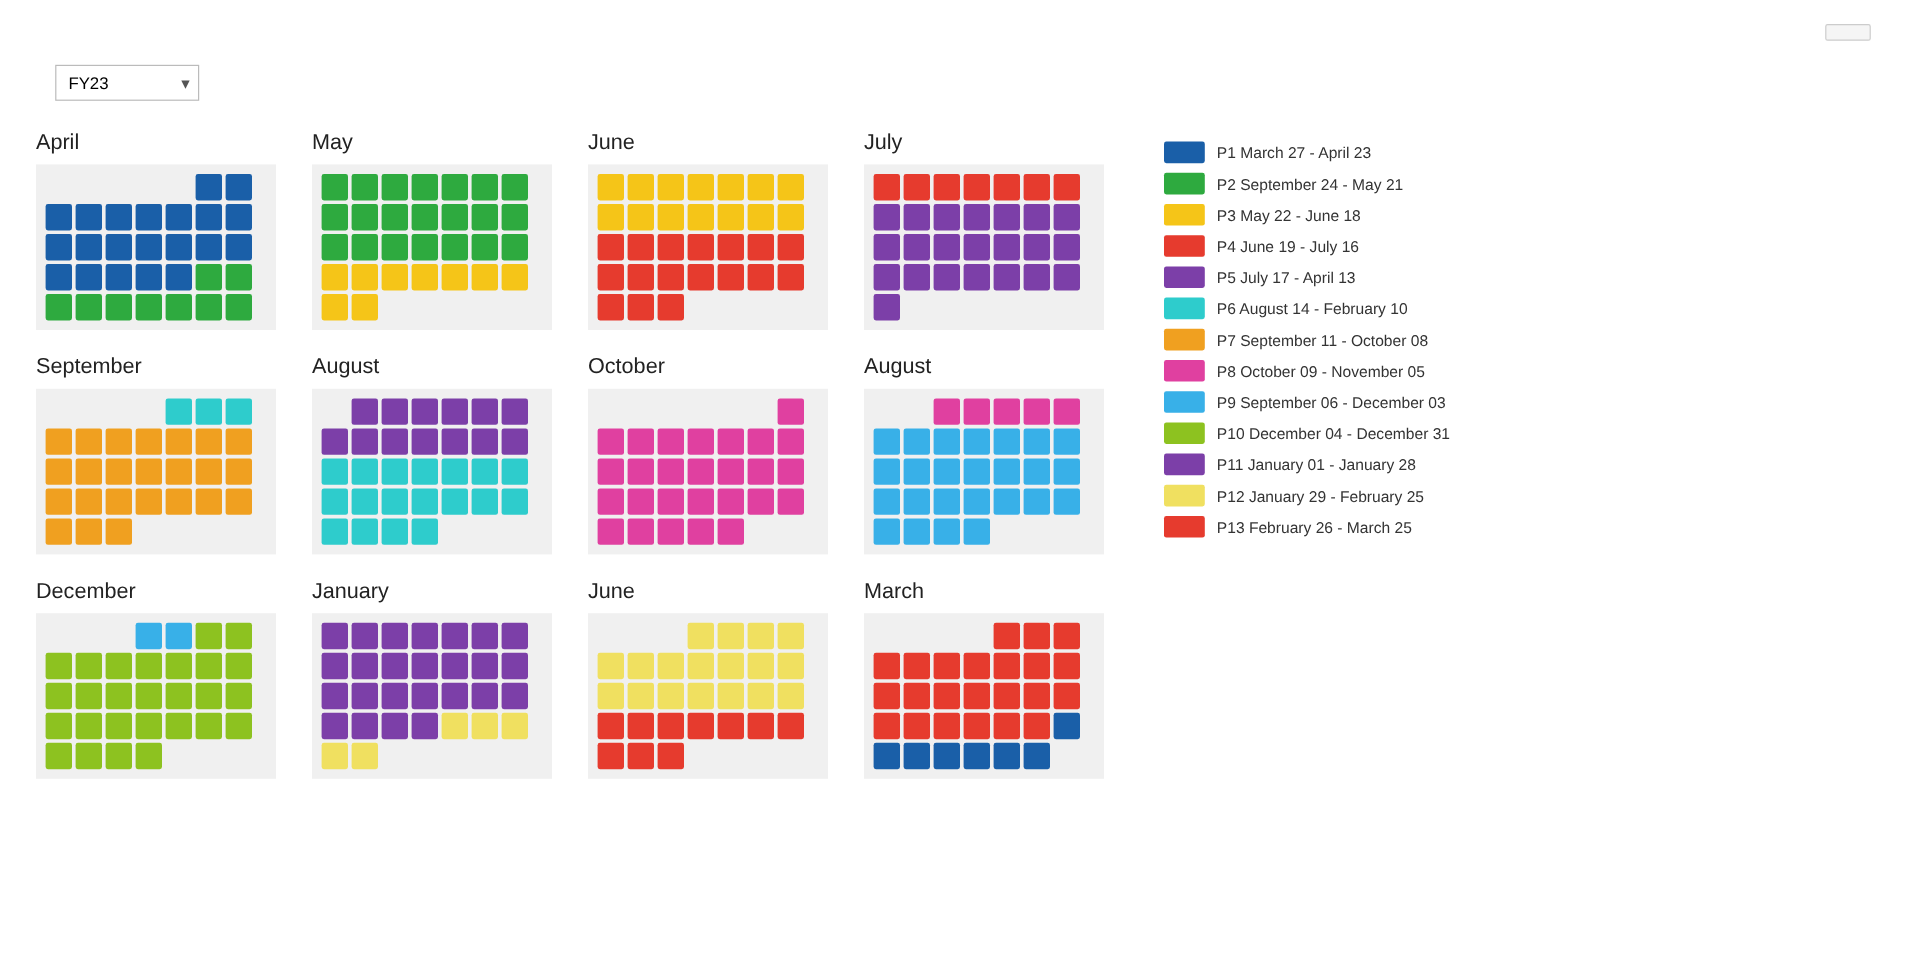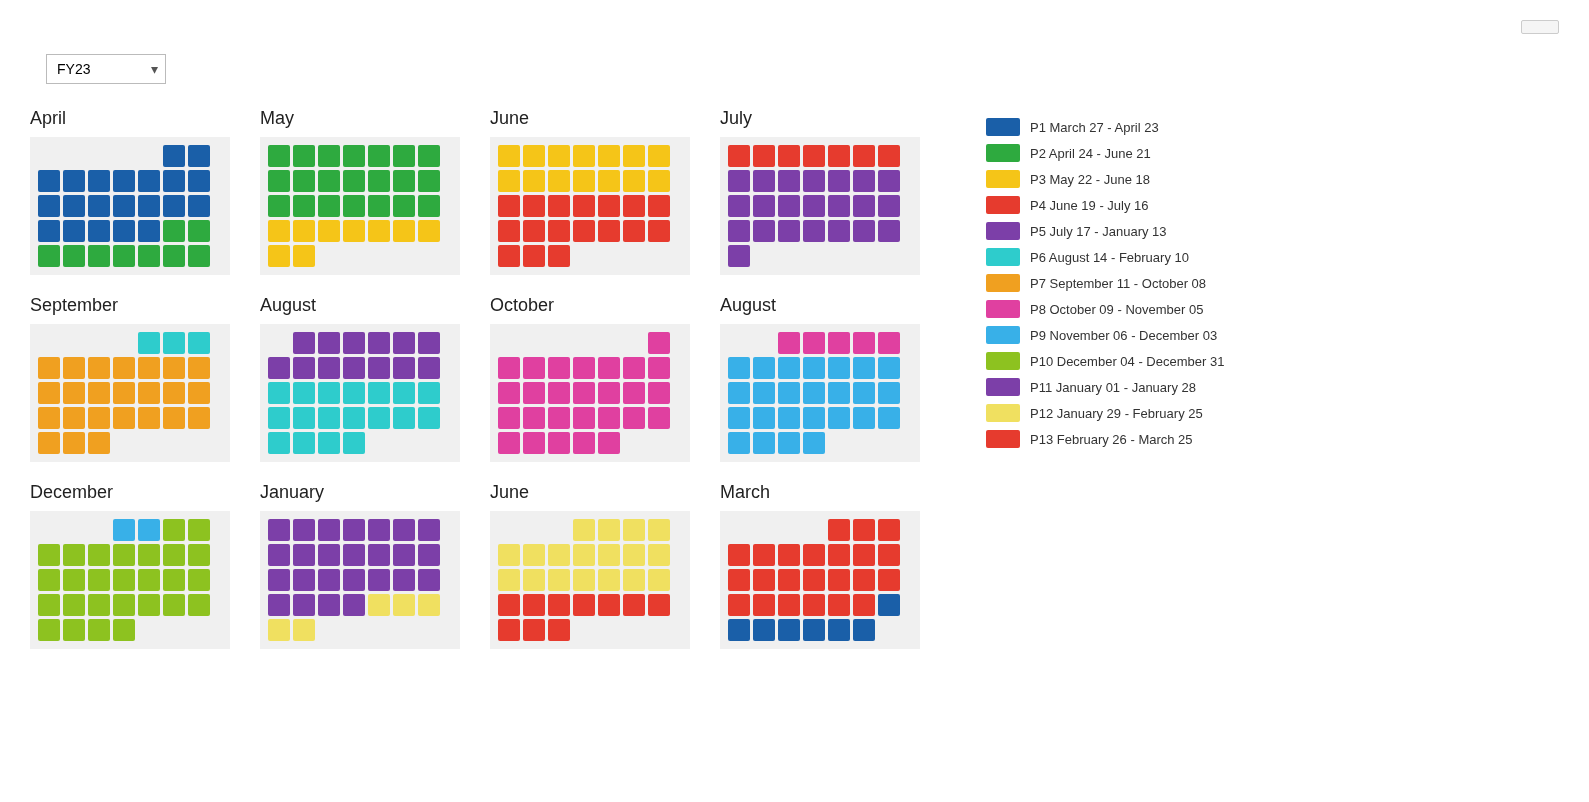--- a/index.html
+++ b/index.html
@@ -6,21 +6,21 @@
     body { font-family: 'Segoe UI', Arial, sans-serif; background: #fff; color: #333; font-size: 14px; }
     .page { padding: 20px 30px; max-width: 1589px; }
     .header { display: flex; align-items: center; justify-content: space-between; margin-bottom: 20px; }
     .title { font-size: 22px; font-weight: bold; color: #1a5fa8; }
     .close-btn { padding: 6px 18px; border: 1px solid #ccc; background: #f5f5f5; cursor: pointer; font-size: 14px; border-radius: 2px; }
     .year-selector { display: flex; align-items: center; margin-bottom: 24px; gap: 16px; }
     .year-label { font-size: 14px; color: #333; }
     .year-select-wrapper { position: relative; display: inline-flex; align-items: center; }
     .year-select-wrapper select { appearance: none; padding: 6px 30px 6px 10px; border: 1px solid #bbb; font-size: 14px; background: #fff; cursor: pointer; min-width: 120px; }
     .year-select-wrapper .chevron { position: absolute; right: 8px; pointer-events: none; color: #555; }
-    .content { display: flex; gap: 36px; }
+    .content { display: flex; gap: 20px; }
     .calendars-grid { display: grid; grid-template-columns: repeat(4, 200px); gap: 20px 30px; }
     .month-block { }
     .month-name { font-size: 18px; font-weight: normal; margin-bottom: 8px; color: #222; }
     .mini-cal { background: #f0f0f0; padding: 8px; display: flex; flex-direction: column; gap: 3px; min-height: 120px; }
     .cal-row { display: flex; gap: 3px; }
     .cal-cell { width: 22px; height: 22px; border-radius: 2px; flex-shrink: 0; }
     .cal-cell.empty { background: transparent; }
     .legend { margin-left: 30px; padding-top: 10px; }
     .legend-item { display: flex; align-items: center; gap: 10px; margin-bottom: 8px; }
     .legend-swatch { width: 34px; height: 18px; border-radius: 2px; flex-shrink: 0; }
@@ -646,49 +646,49 @@
           </div>
         </div>
       </div>
     <div class="legend" id="legend">
     <div class="legend-item">
           <div class="legend-swatch" style="background: rgb(26, 95, 168);"></div>
           <span class="legend-label">P1 March 27 - April 23</span>
         </div>
         <div class="legend-item">
           <div class="legend-swatch" style="background: rgb(46, 170, 63);"></div>
-          <span class="legend-label">P2 April 24 - June 21</span>
+          <span class="legend-label">P2 September 24 - May 21</span>
         </div>
         <div class="legend-item">
           <div class="legend-swatch" style="background: rgb(245, 197, 24);"></div>
           <span class="legend-label">P3 May 22 - June 18</span>
         </div>
         <div class="legend-item">
           <div class="legend-swatch" style="background: rgb(230, 59, 46);"></div>
           <span class="legend-label">P4 June 19 - July 16</span>
         </div>
         <div class="legend-item">
           <div class="legend-swatch" style="background: rgb(124, 63, 168);"></div>
-          <span class="legend-label">P5 July 17 - January 13</span>
+          <span class="legend-label">P5 July 17 - April 13</span>
         </div>
         <div class="legend-item">
           <div class="legend-swatch" style="background: rgb(46, 204, 204);"></div>
           <span class="legend-label">P6 August 14 - February 10</span>
         </div>
         <div class="legend-item">
           <div class="legend-swatch" style="background: rgb(240, 160, 32);"></div>
           <span class="legend-label">P7 September 11 - October 08</span>
         </div>
         <div class="legend-item">
           <div class="legend-swatch" style="background: rgb(224, 64, 160);"></div>
           <span class="legend-label">P8 October 09 - November 05</span>
         </div>
         <div class="legend-item">
           <div class="legend-swatch" style="background: rgb(56, 176, 232);"></div>
-          <span class="legend-label">P9 November 06 - December 03</span>
+          <span class="legend-label">P9 September 06 - December 03</span>
         </div>
         <div class="legend-item">
           <div class="legend-swatch" style="background: rgb(141, 194, 32);"></div>
           <span class="legend-label">P10 December 04 - December 31</span>
         </div>
         <div class="legend-item">
           <div class="legend-swatch" style="background: rgb(124, 63, 168);"></div>
           <span class="legend-label">P11 January 01 - January 28</span>
         </div>
         <div class="legend-item">

